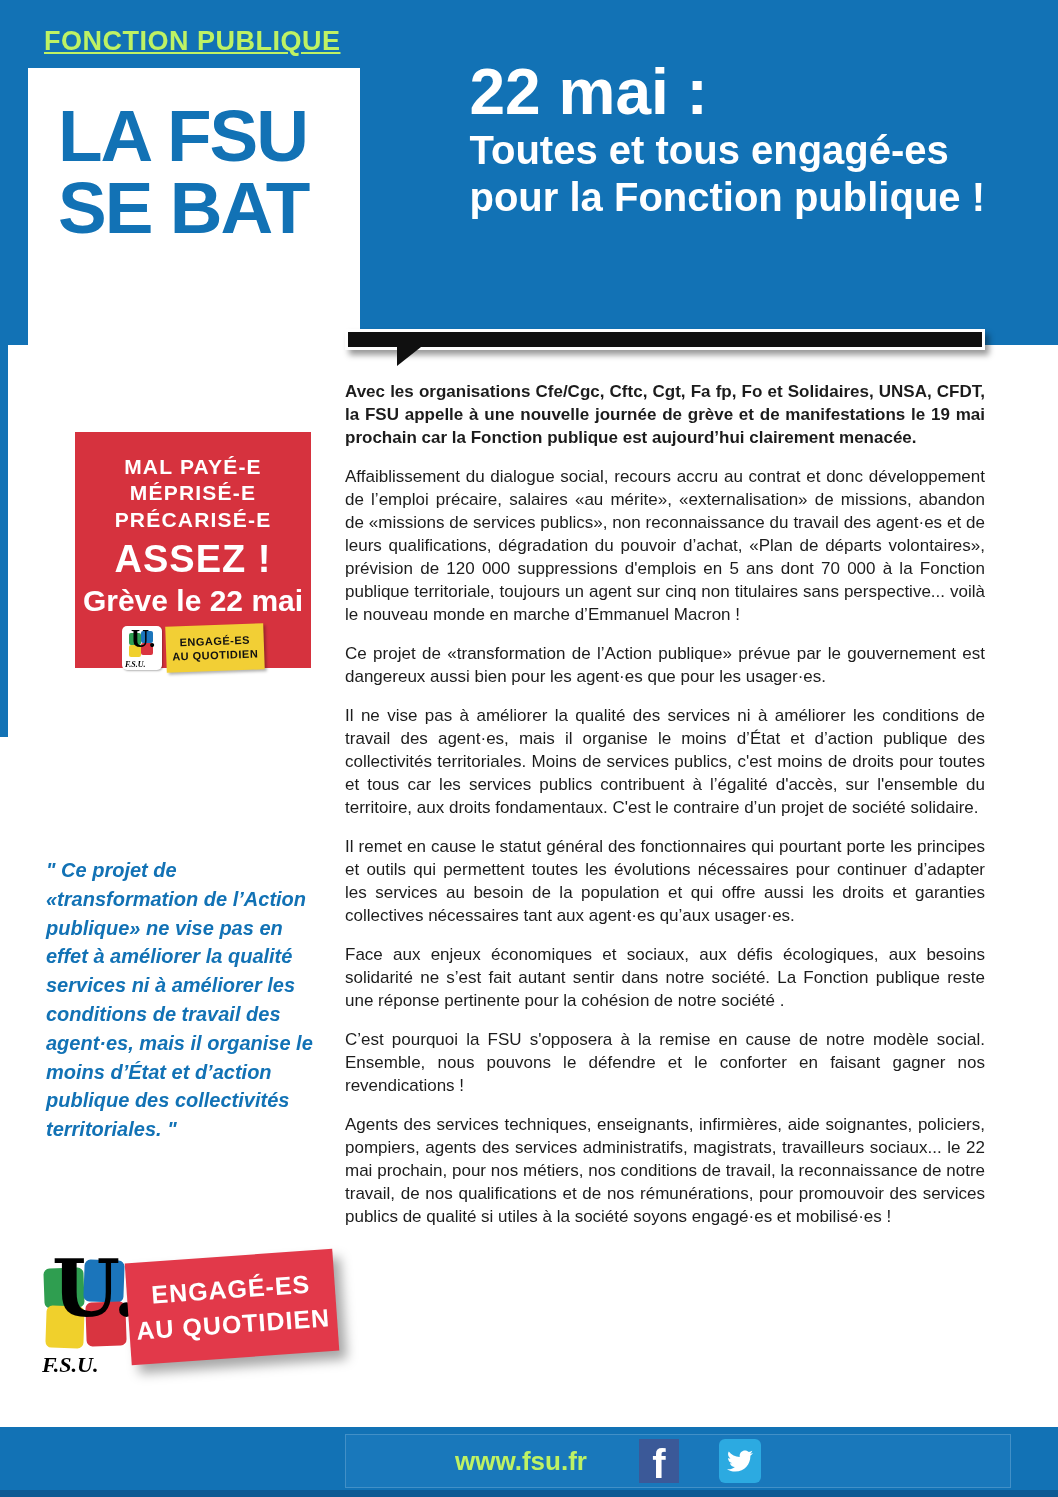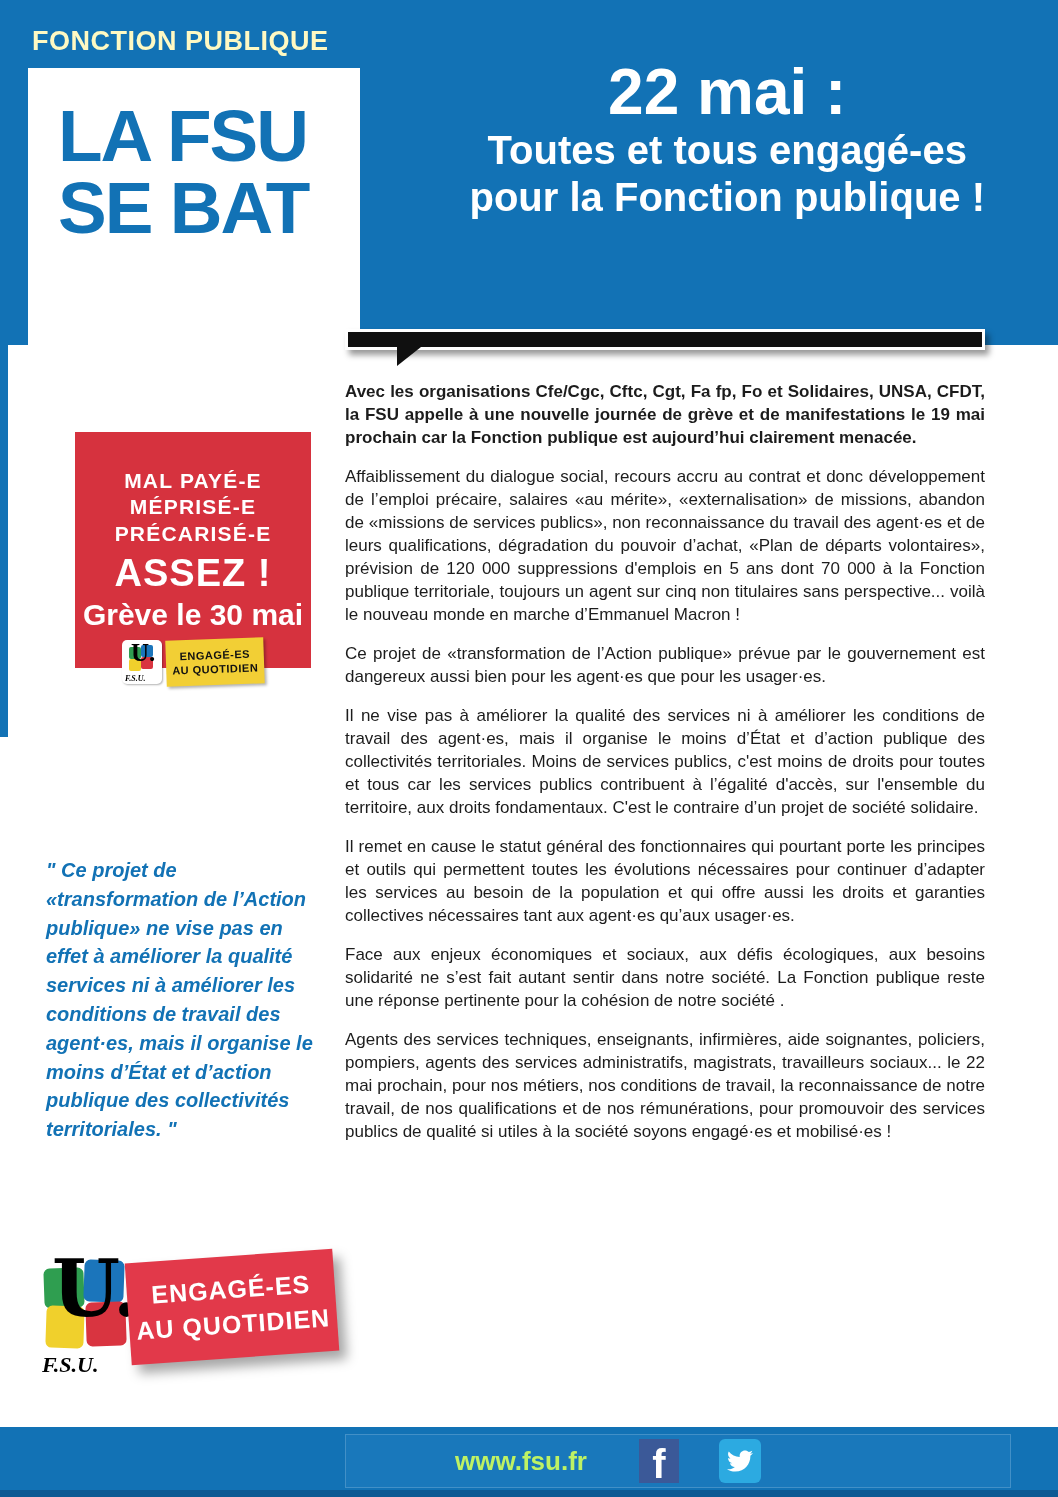--- a/index.html
+++ b/index.html
@@ -5,27 +5,27 @@
   html,body { margin:0; padding:0; background:#e8e8e8; }
   .page {
     position:relative; width:1058px; height:1497px; margin:0 auto;
     background:#ffffff; overflow:hidden;
     font-family:"Liberation Sans", sans-serif;
   }
 
   
   .hero { position:absolute; left:0; top:0; width:1058px; height:345px; background:#1272b5; }
   .kicker {
-    position:absolute; left:32px; top:26px; color:#fef9c3;
-    font-size:27px; font-weight:bold; letter-spacing:0.5px;
+    position:absolute; left:44px; top:26px; color:#bef264;
+    font-size:27px; font-weight:bold; letter-spacing:0.5px;text-decoration:underline;
   }
   .slogan-box { position:absolute; left:28px; top:68px; width:332px; height:281px; background:#fff; }
   .slogan { color:#1272b5; font-weight:bold; font-size:73px; line-height:0.98; letter-spacing:-2px; padding-left:30px; }
   .slogan.first { padding-top:32px; }
-  .headline { position:absolute; right:73px; top:58px; text-align:center; color:#fff; }
+  .headline { position:absolute; right:73px; top:58px; text-align:left; color:#fff; }
   .headline-date { font-size:64px; font-weight:bold; line-height:1.08; }
   .headline-sub  { font-size:40px; font-weight:bold; line-height:1.18; }
 
   
   .black-bar {
     position:absolute; left:345px; top:329px; width:634px; height:15px;
     background:#101010; border:3px solid #fff;
     box-shadow:4px 5px 6px rgba(0,0,0,0.40);
   }
   .bar-tail {
@@ -34,21 +34,21 @@
   }
 
   .left-strip { position:absolute; left:0; top:345px; width:8px; height:392px; background:#1272b5; }
 
   
   .sticker {
     position:absolute; left:75px; top:432px; width:236px; height:236px;
     background:#d6323e; color:#fff; text-align:center;
   }
   .sticker-line { font-size:21px; font-weight:bold; letter-spacing:1.2px; line-height:1.25; }
-  .sticker-line.first { padding-top:36px; }
+  .sticker-line.first { padding-top:22px; }
   .sticker-assez { font-size:38px; font-weight:bold; letter-spacing:1px; margin-top:5px; }
   .sticker-greve { font-size:30px; font-weight:bold; margin-top:3px; }
   .sticker-badge { margin-top:7px; display:flex; justify-content:center; align-items:center; }
   .mini-logo { position:relative; width:40px; height:44px; background:#fff; border-radius:5px; box-shadow:1px 1px 2px rgba(0,0,0,.3); }
   .mini-logo .sq { position:absolute; width:12px; height:12px; border-radius:2px; }
   .mini-sq-g { left:7px;  top:7px;  background:#2f9e50; }
   .mini-sq-b { left:19px; top:5px;  background:#1b75bb; }
   .mini-sq-y { left:7px;  top:19px; background:#f0d02c; }
   .mini-sq-r { left:19px; top:17px; background:#d93440; }
   .mini-logo .u {
@@ -143,21 +143,21 @@
     <div class="bar-tail"></div>
   </div>
 
   <div class="left-strip"></div>
 
   <div class="sticker">
     <div class="sticker-line first">MAL PAYÉ-E</div>
     <div class="sticker-line">MÉPRISÉ-E</div>
     <div class="sticker-line">PRÉCARISÉ-E</div>
     <div class="sticker-assez">ASSEZ !</div>
-    <div class="sticker-greve">Grève le 30 mai</div>
+    <div class="sticker-greve">Grève le 22 mai</div>
     <div class="sticker-badge">
       <div class="mini-logo">
         <span class="sq mini-sq-g"></span>
         <span class="sq mini-sq-b"></span>
         <span class="sq mini-sq-y"></span>
         <span class="sq mini-sq-r"></span>
         <span class="u">U.</span>
         <span class="fsu">F.S.U.</span>
       </div>
       <div class="mini-note">
@@ -183,20 +183,21 @@
     <span>AU QUOTIDIEN</span>
   </div>
 
   <div class="article">
       <p class="lead"><span>Avec les organisations Cfe/Cgc, Cftc, Cgt, Fa fp, Fo et Solidaires, UNSA, CFDT, la FSU appelle à une nouvelle journée de grève et de manifestations le 19 mai prochain car la Fonction publique est aujourd’hui clairement menacée.</span></p>
       <p><span>Affaiblissement du dialogue social, recours accru au contrat et donc développement de l’emploi précaire, salaires «au mérite», «externalisation» de missions, abandon de «missions de services publics», non reconnaissance du travail des agent·es et de leurs qualifications, dégradation du pouvoir d’achat, «</span><span class="it">Plan de départs volontaires</span><span>», prévision de 120 000 suppressions d'emplois en 5 ans dont 70 000 à la Fonction publique territoriale, toujours un agent sur cinq non titulaires sans perspective... voilà le nouveau monde en marche d’Emmanuel Macron !</span></p>
       <p><span>Ce projet de «</span><span class="it">transformation de l’Action publique</span><span>» prévue par le gouvernement est dangereux aussi bien pour les agent·es que pour les usager·es.</span></p>
       <p><span>Il ne vise pas à améliorer la qualité des services ni à améliorer les conditions de travail des agent·es, mais il organise le moins d’État et d’action publique des collectivités territoriales. Moins de services publics, c'est moins de droits pour toutes et tous car les services publics contribuent à l’égalité d'accès, sur l'ensemble du territoire, aux droits fondamentaux. C'est le contraire d’un projet de société solidaire.</span></p>
       <p><span>Il remet en cause le statut général des fonctionnaires qui pourtant porte les principes et outils qui permettent toutes les évolutions nécessaires pour continuer d’adapter les services au besoin de la population et qui offre aussi les droits et garanties collectives nécessaires tant aux agent·es qu’aux usager·es.</span></p>
       <p><span>Face aux enjeux économiques et sociaux, aux défis écologiques, aux besoins solidarité ne s’est fait autant sentir dans notre société. La Fonction publique reste une réponse pertinente pour la cohésion de notre société .</span></p>
+      <p><span>C’est pourquoi la FSU s'opposera à la remise en cause de notre modèle social. Ensemble, nous pouvons le défendre et le conforter en faisant gagner nos revendications !</span></p>
       <p><span>Agents des services techniques, enseignants, infirmières, aide soignantes, policiers, pompiers, agents des services administratifs, magistrats, travailleurs sociaux... le 22 mai prochain, pour nos métiers, nos conditions de travail, la reconnaissance de notre travail, de nos qualifications et de nos rémunérations, pour promouvoir des services publics de qualité si utiles à la société soyons engagé·es et mobilisé·es !</span></p>
     </div>
 
   <div class="page-footer">
     <div class="footer-inner">
       <span class="site-url">www.fsu.fr</span>
       <span class="icon-fb">f</span>
       <span class="icon-tw">
         <svg width="30" height="26" viewBox="0 0 24 24" fill="#ffffff" aria-hidden="true">
           <path d="M23.954 4.569c-.885.389-1.83.654-2.825.775 1.014-.611 1.794-1.574 2.163-2.723-.951.555-2.005.959-3.127 1.184-.896-.959-2.173-1.559-3.591-1.559-2.717 0-4.92 2.203-4.92 4.917 0 .39.045.765.127 1.124C7.691 8.094 4.066 6.13 1.64 3.161c-.427.722-.666 1.561-.666 2.475 0 1.71.87 3.213 2.188 4.096-.807-.026-1.566-.248-2.228-.616v.061c0 2.385 1.693 4.374 3.946 4.827-.413.111-.849.171-1.296.171-.314 0-.615-.03-.916-.086.631 1.953 2.445 3.377 4.604 3.417-1.68 1.319-3.809 2.105-6.102 2.105-.39 0-.779-.023-1.17-.067 2.189 1.394 4.768 2.209 7.557 2.209 9.054 0 13.999-7.496 13.999-13.986 0-.209 0-.42-.015-.63.961-.689 1.8-1.56 2.46-2.548l-.047-.02z"></path>

